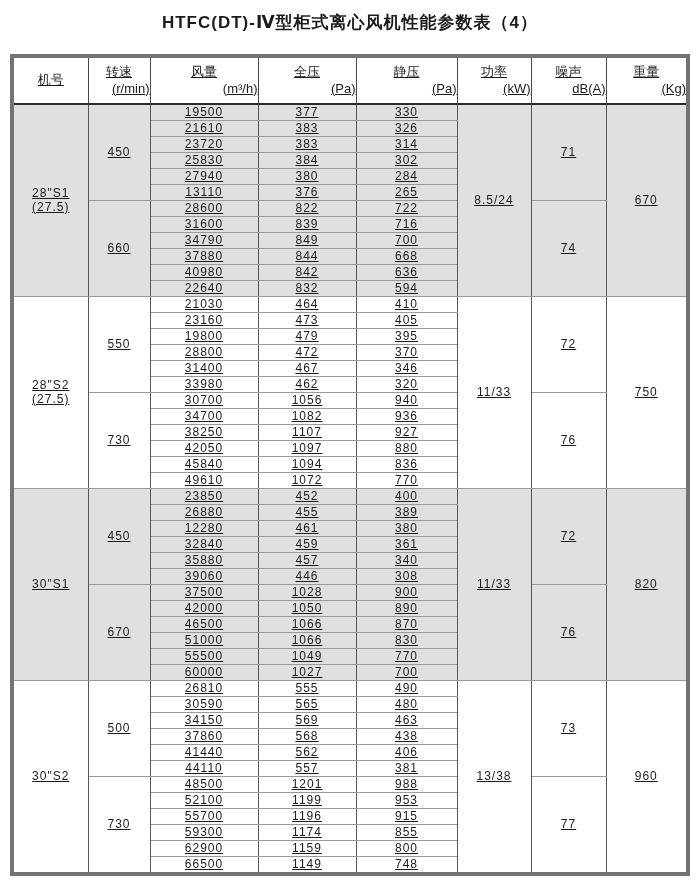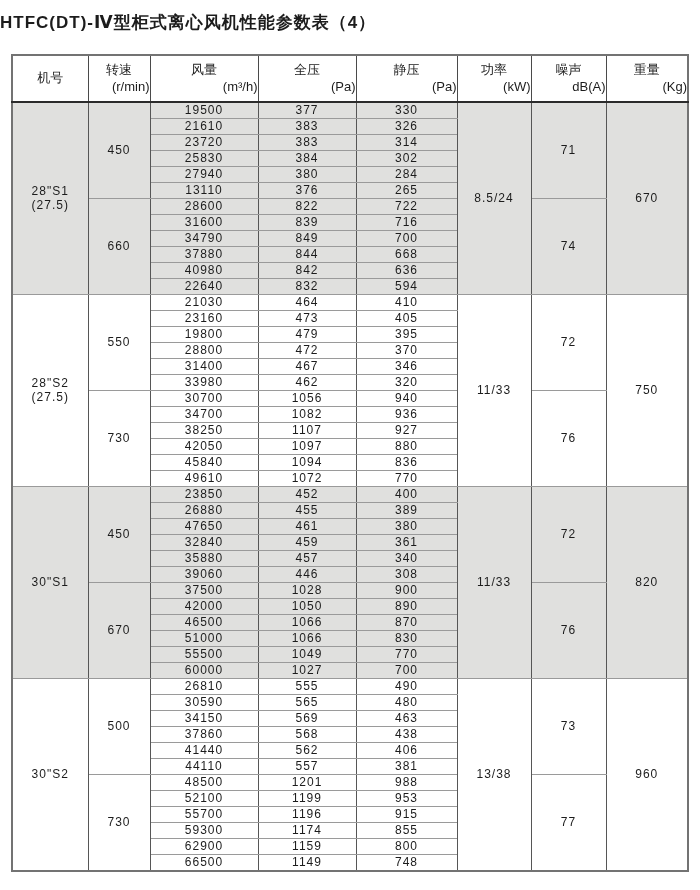--- a/index.html
+++ b/index.html
@@ -5,32 +5,34 @@
   html, body {
     margin: 0;
     padding: 0;
     background: #ffffff;
     width: 700px;
     height: 890px;
     font-family: "Liberation Sans", "DejaVu Sans", sans-serif;
     color: #1c1c1c;
   }
   .page-title {
+    text-align: center;
     font-size: 17px;
     font-weight: bold;
     letter-spacing: 1px;
     padding-top: 11px;
     height: 30px;
   }
   table.perf {
     border-collapse: collapse;
     table-layout: fixed;
     width: 676px;
     margin: 13px auto 5px auto;
-    border: 2px solid #737373;
+    border: 4px solid #737373;
+    text-decoration: underline;
   }
   table.perf th {
     border: 1px solid #4a4a4a;
     border-bottom: 2px solid #2b2b2b;
     font-weight: normal;
     font-size: 13px;
     height: 45px;
     padding: 0;
     text-align: center;
     vertical-align: middle;
@@ -261,21 +263,21 @@
         <td rowspan="12" class="power-cell">11/33</td>
         <td rowspan="6" class="noise-cell">72</td>
         <td rowspan="12" class="weight-cell">820</td>
       </tr>
       <tr class="shaded">
         <td class="airflow-cell">26880</td>
         <td class="total-pressure-cell">455</td>
         <td class="static-pressure-cell">389</td>
       </tr>
       <tr class="shaded">
-        <td class="airflow-cell">47650</td>
+        <td class="airflow-cell">12280</td>
         <td class="total-pressure-cell">461</td>
         <td class="static-pressure-cell">380</td>
       </tr>
       <tr class="shaded">
         <td class="airflow-cell">32840</td>
         <td class="total-pressure-cell">459</td>
         <td class="static-pressure-cell">361</td>
       </tr>
       <tr class="shaded">
         <td class="airflow-cell">35880</td>

